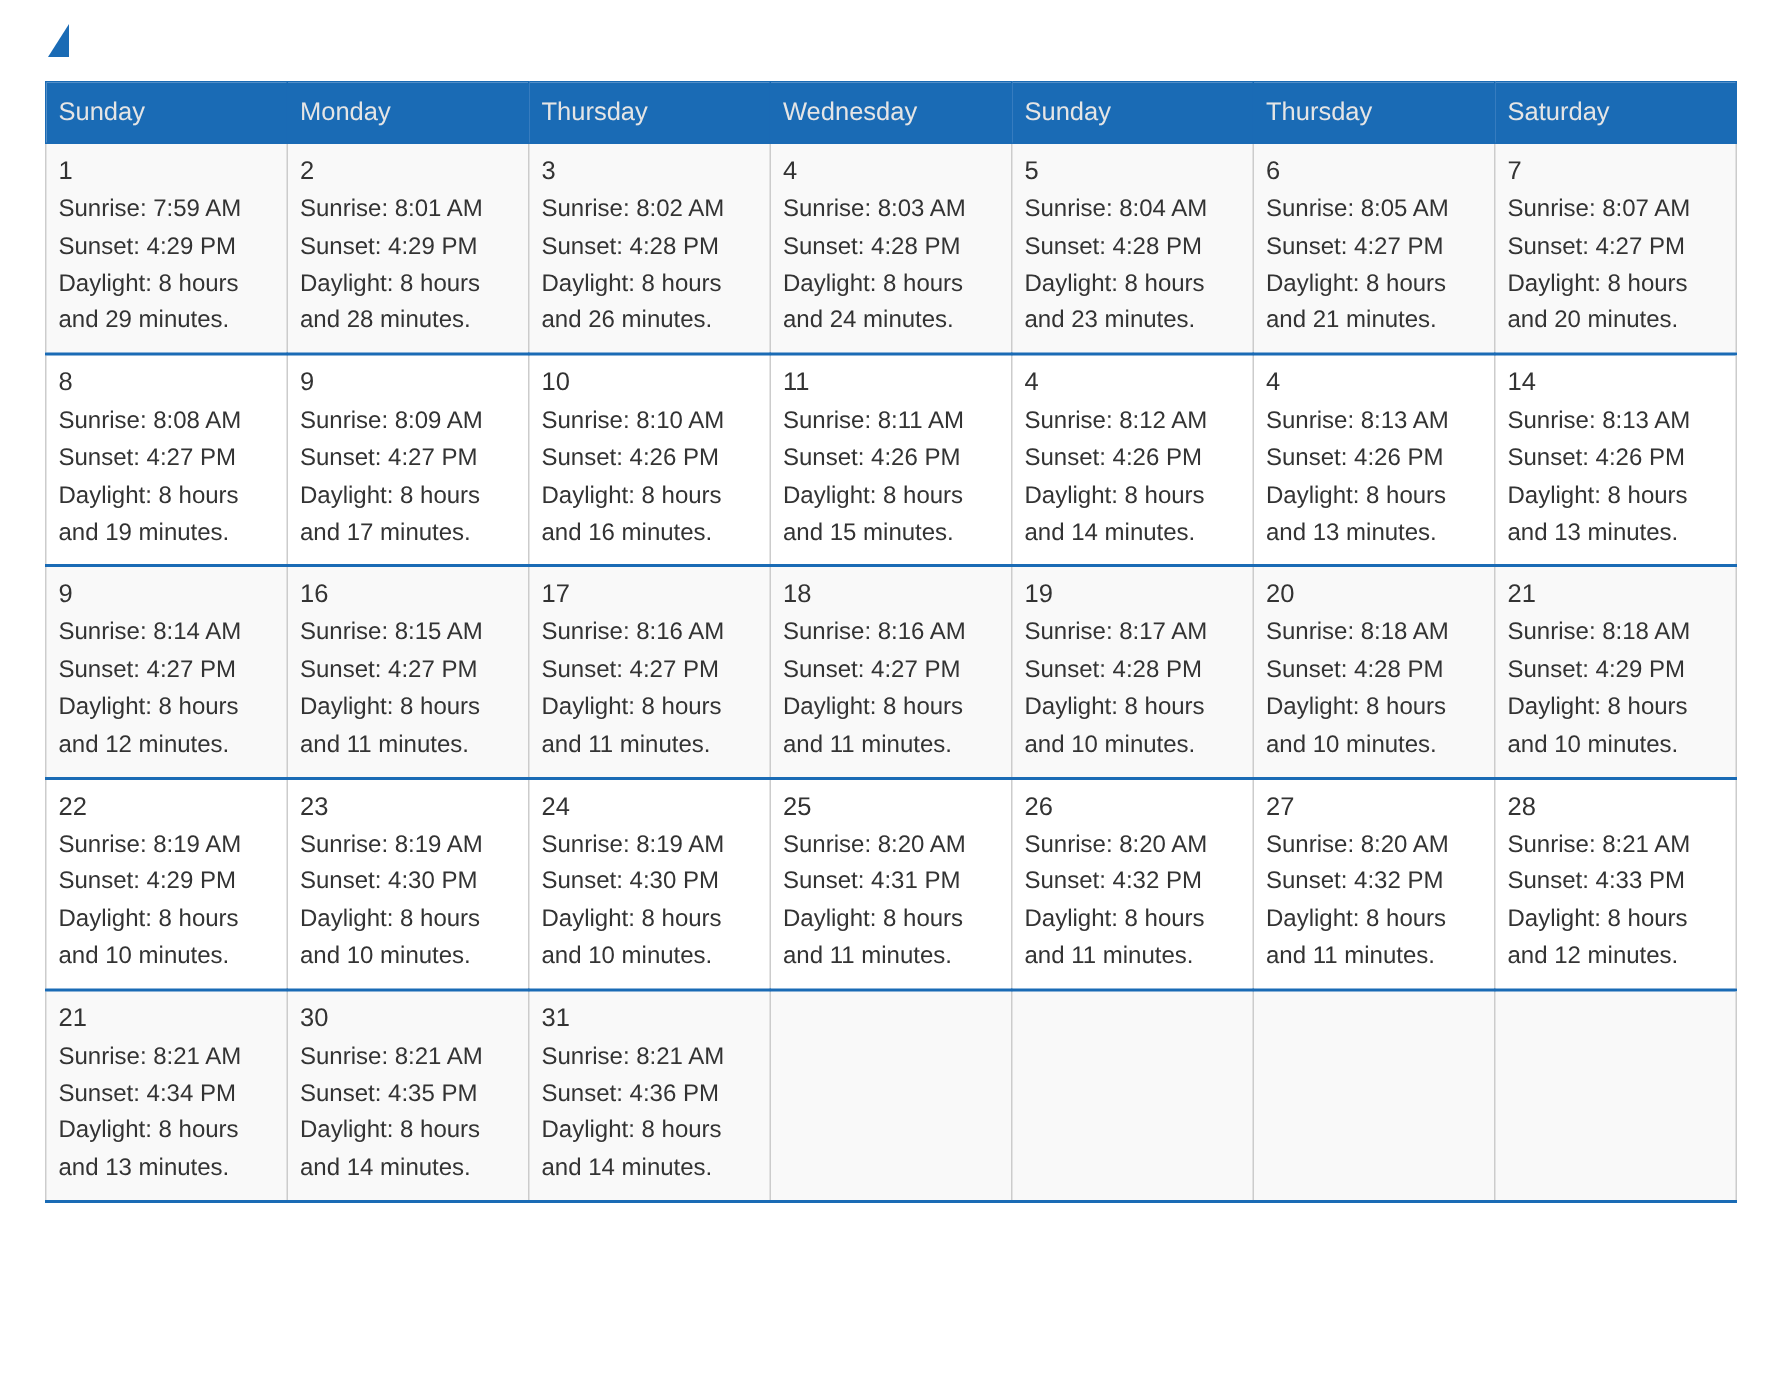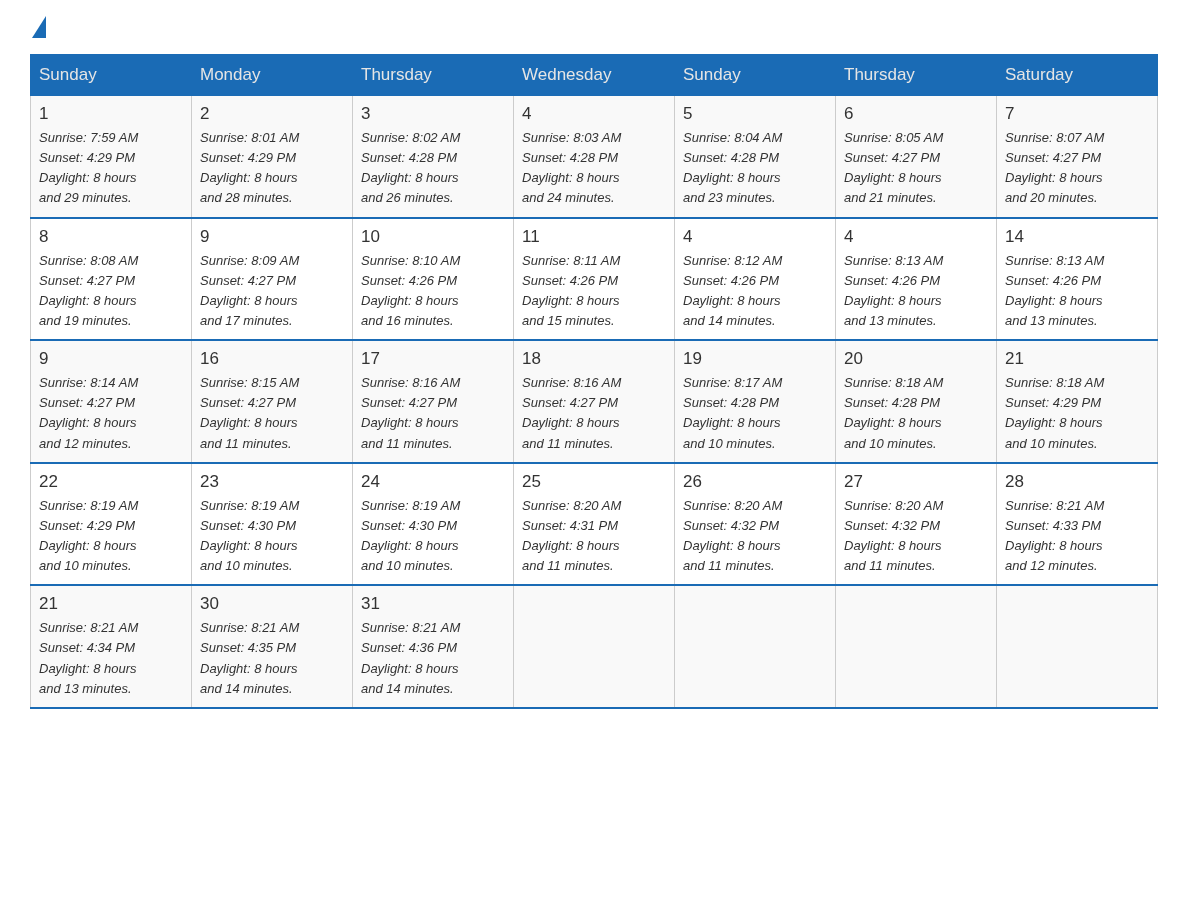--- a/index.html
+++ b/index.html
@@ -79,24 +79,23 @@
     tbody td:last-child {
       border-right: 1px solid #ccc;
     }
     .day-num {
       font-size: 17px;
       font-weight: normal;
       display: block;
       margin-bottom: 4px;
     }
     .day-info {
-      font-size: 13px;
+      font-size: 16px;
       line-height: 1.55;
       color: #333;
-      font-style: italic;
     }
     .empty-cell {
       background: #fff;
     }
     tbody tr:nth-child(odd) td {
       background-color: #f9f9f9;
     }
     tbody tr:nth-child(even) td {
       background-color: #fff;
     }

